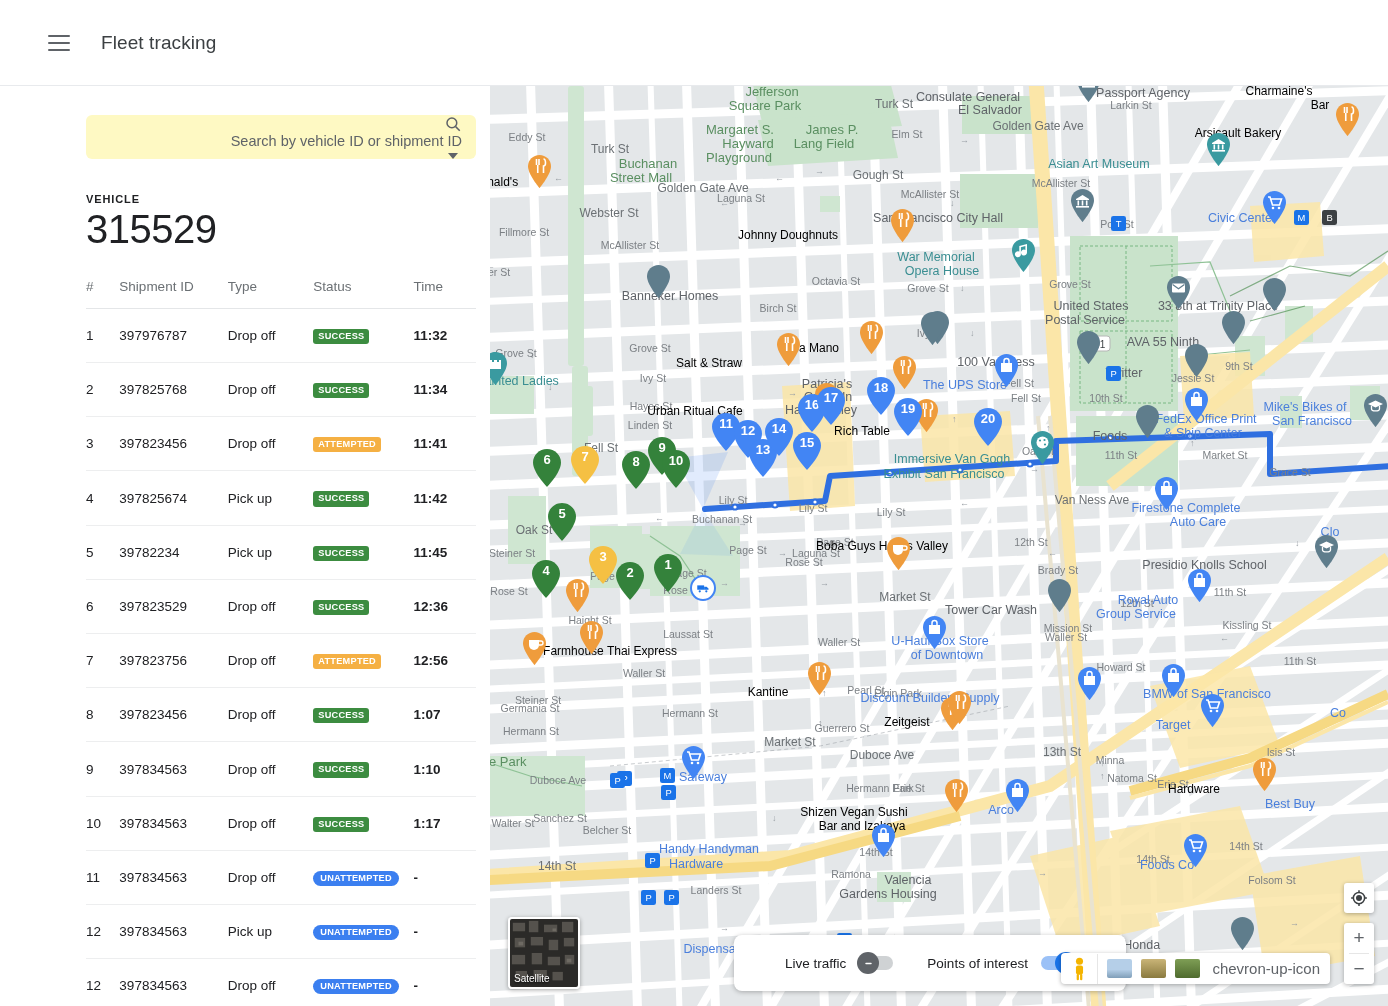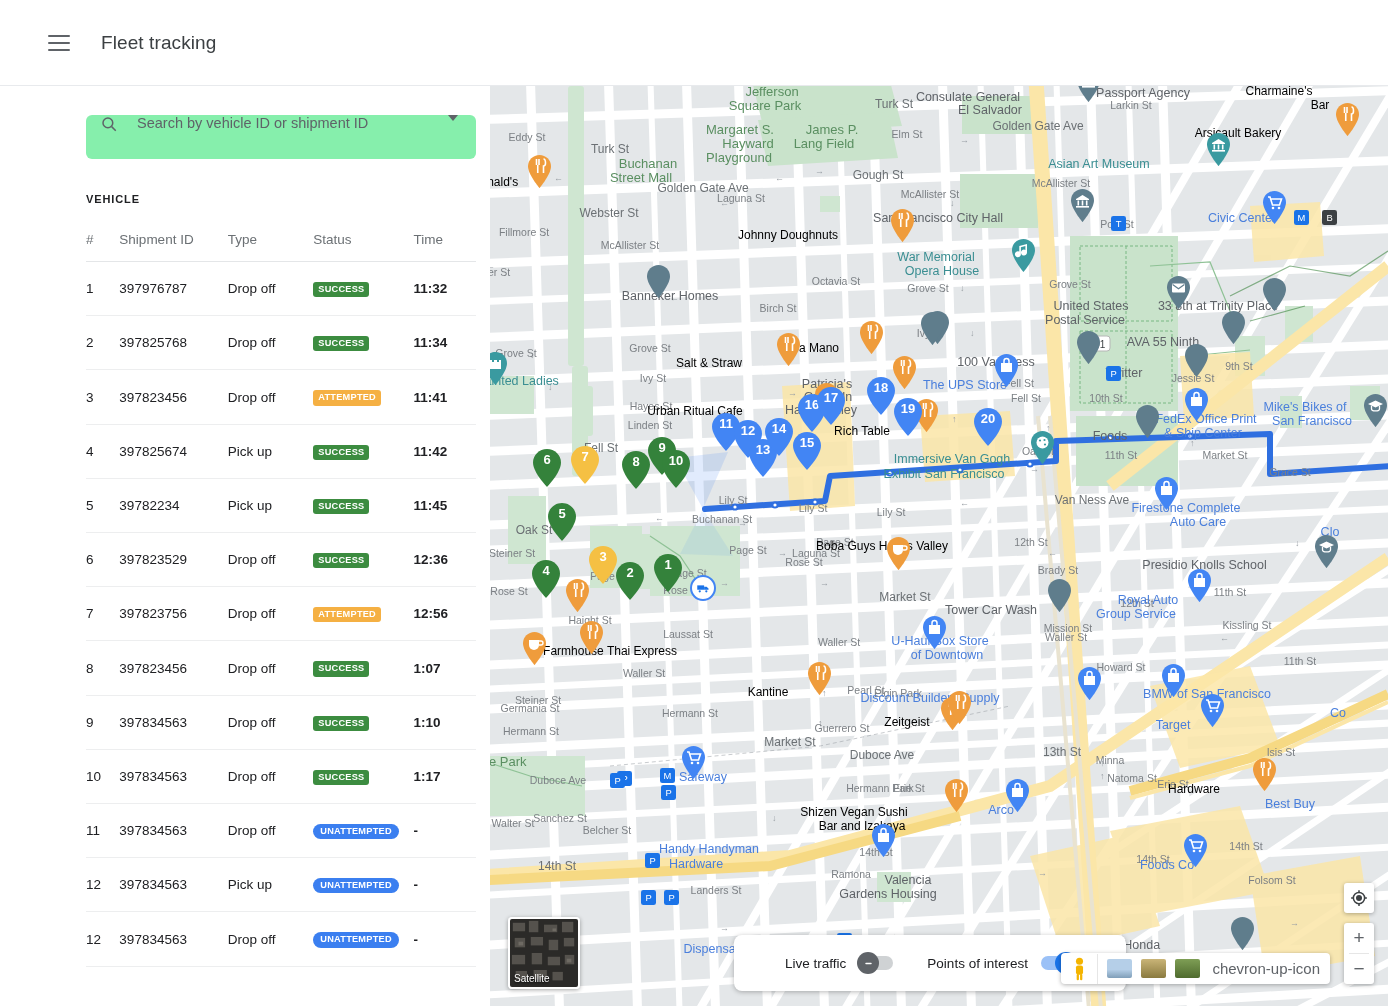--- a/index.html
+++ b/index.html
@@ -24,22 +24,22 @@
   .appbar-title { margin-left:31px; font-size:19px; color:#3c4043; letter-spacing:.1px; }
 
   
   .body-wrap { display:flex; width:1388px; height:920px; }
 
   
   .left { width:490px; height:920px; background:#fff; position:relative; overflow:hidden; }
   .left-inner { padding:29px 0 0 86px; }
 
   .searchbar {
-    width:390px; height:44px; background:#86efac; border-radius:6px;
-    display:flex; align-items:flex-start; padding:0 14px; cursor:text;
+    width:390px; height:44px; background:#fef9c3; border-radius:6px;
+    display:flex; align-items:flex-end; padding:0 14px; cursor:text;flex-direction:column;
   }
   .search-ico { width:18px; height:18px; flex:0 0 18px; }
   .search-ph { margin-left:19px; font-size:14.5px; color:#5f6368; flex:1; }
   .caret-down { width:0;height:0;border-left:5px solid transparent;border-right:5px solid transparent;border-top:6px solid #5f6368; margin-right:4px; cursor:pointer;}
 
   .veh-label { margin-top:34px; font-size:11px; font-weight:bold; letter-spacing:.9px; color:#202124; }
   .veh-number { font-size:40px; font-weight:400; letter-spacing:-.5px; color:#202124; line-height:1.12; margin-top:2px;}
 
   table.ship { border-collapse:collapse; width:390px; margin-top:27px; }
   table.ship th {
@@ -161,20 +161,21 @@
       <div class="searchbar">
         <svg class="search-ico" viewBox="0 0 24 24" fill="none" stroke="#5f6368" stroke-width="2">
           <circle cx="10.5" cy="10.5" r="6.5"></circle>
             <line x1="15.5" y1="15.5" x2="21" y2="21"></line>
         </svg>
         <span class="search-ph">Search by vehicle ID or shipment ID</span>
         <span class="caret-down"></span>
       </div>
 
       <div class="veh-label">VEHICLE</div>
+      <div class="veh-number">315529</div>
 
       <table class="ship">
         <thead>
             <tr>
           <th class="c-num">#</th>
           <th class="c-ship">Shipment ID</th>
           <th class="c-type">Type</th>
           <th class="c-stat">Status</th>
           <th class="c-time">Time</th>
         </tr>

